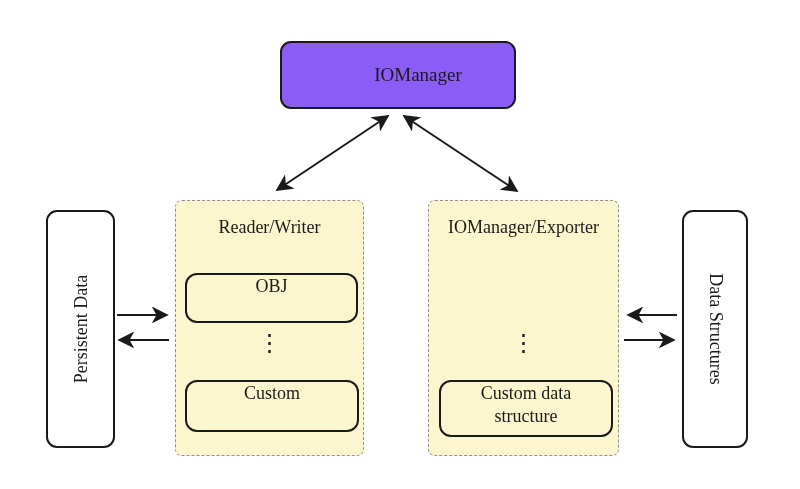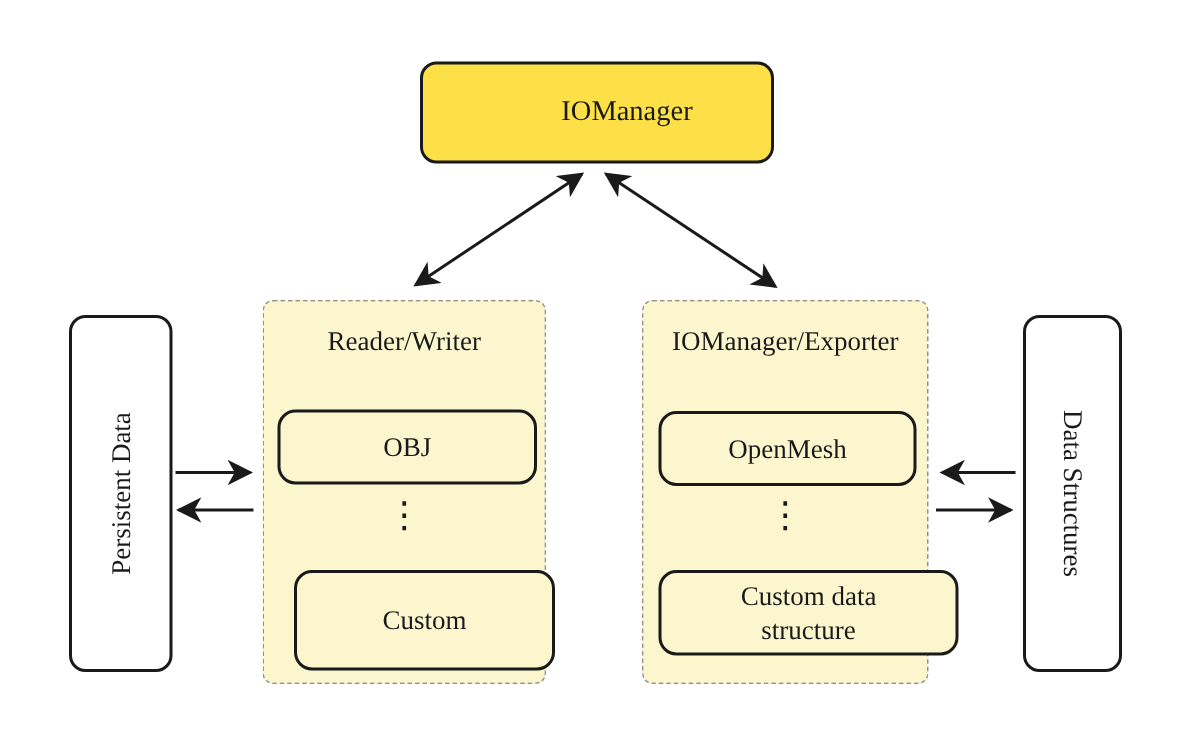--- a/index.html
+++ b/index.html
@@ -10,21 +10,21 @@
     background: #ffffff;
     font-family: "Liberation Serif", "DejaVu Serif", serif;
     color: #1a1a1a;
     overflow: hidden;
   }
   .node {
     position: absolute;
     box-sizing: border-box;
     border: 2.5px solid #1a1a1a;
     border-radius: 11px;
-    background: #fde047;
+    background: #8b5cf6;
     display: flex;
     align-items: center;
     justify-content: center;
     text-align: center;
     padding-left: 40px;
   }
   #iomanager {
     left: 280px; top: 41px; width: 236px; height: 68px;
     font-size: 19px;
   }
@@ -46,29 +46,29 @@
   }
   .inner-box {
     position: absolute;
     box-sizing: border-box;
     border: 2.5px solid #1a1a1a;
     border-radius: 12px;
     background: #FBF6CE;
     display: flex;
     flex-direction: column;
     align-items: center;
-    justify-content: center;
+    justify-content: flex-start;
     text-align: center;
     font-size: 18px;
     line-height: 1.25;
   }
   #panel-left  .inner-top    { left: 9px;  top: 72px;  width: 173px; height: 50px; }
-  #panel-left  .inner-bottom { left: 20px;  top: 179px; width: 174px; height: 67px; }
+  #panel-left  .inner-bottom { left: 9px;  top: 179px; width: 174px; height: 52px; }
   #panel-right .inner-top    { left: 10px; top: 73px;  width: 172px; height: 50px; }
-  #panel-right .inner-bottom { left: 10px; top: 179px; width: 200px; height: 57px; }
+  #panel-right .inner-bottom { left: 10px; top: 179px; width: 174px; height: 57px; }
   .dots {
     position: absolute;
     left: 0; right: 0; top: 130px;
     text-align: center;
     font-size: 24px;
     line-height: 1;
     color: #1a1a1a;
     font-family: "DejaVu Sans", sans-serif;
   }
   .side-box {
@@ -119,23 +119,20 @@
       <span>OBJ</span>
     </div>
     <div class="dots">⋮</div>
     <div class="inner-box inner-bottom">
       <span>Custom</span>
     </div>
   </div>
 
   <div class="panel" id="panel-right">
     <div class="panel-label">IOManager/Exporter</div>
-    <div class="inner-box inner-top">
-      <span>OpenMesh</span>
-    </div>
     <div class="dots">⋮</div>
     <div class="inner-box inner-bottom">
       <span>Custom data</span>
       <span>structure</span>
     </div>
   </div>
 
   <svg id="arrows" viewBox="0 0 800 489" xmlns="http://www.w3.org/2000/svg">
     <defs>
       <marker id="arr" viewBox="0 0 10 10" refX="9" refY="5" markerWidth="8.5" markerHeight="8.5" orient="auto-start-reverse">

